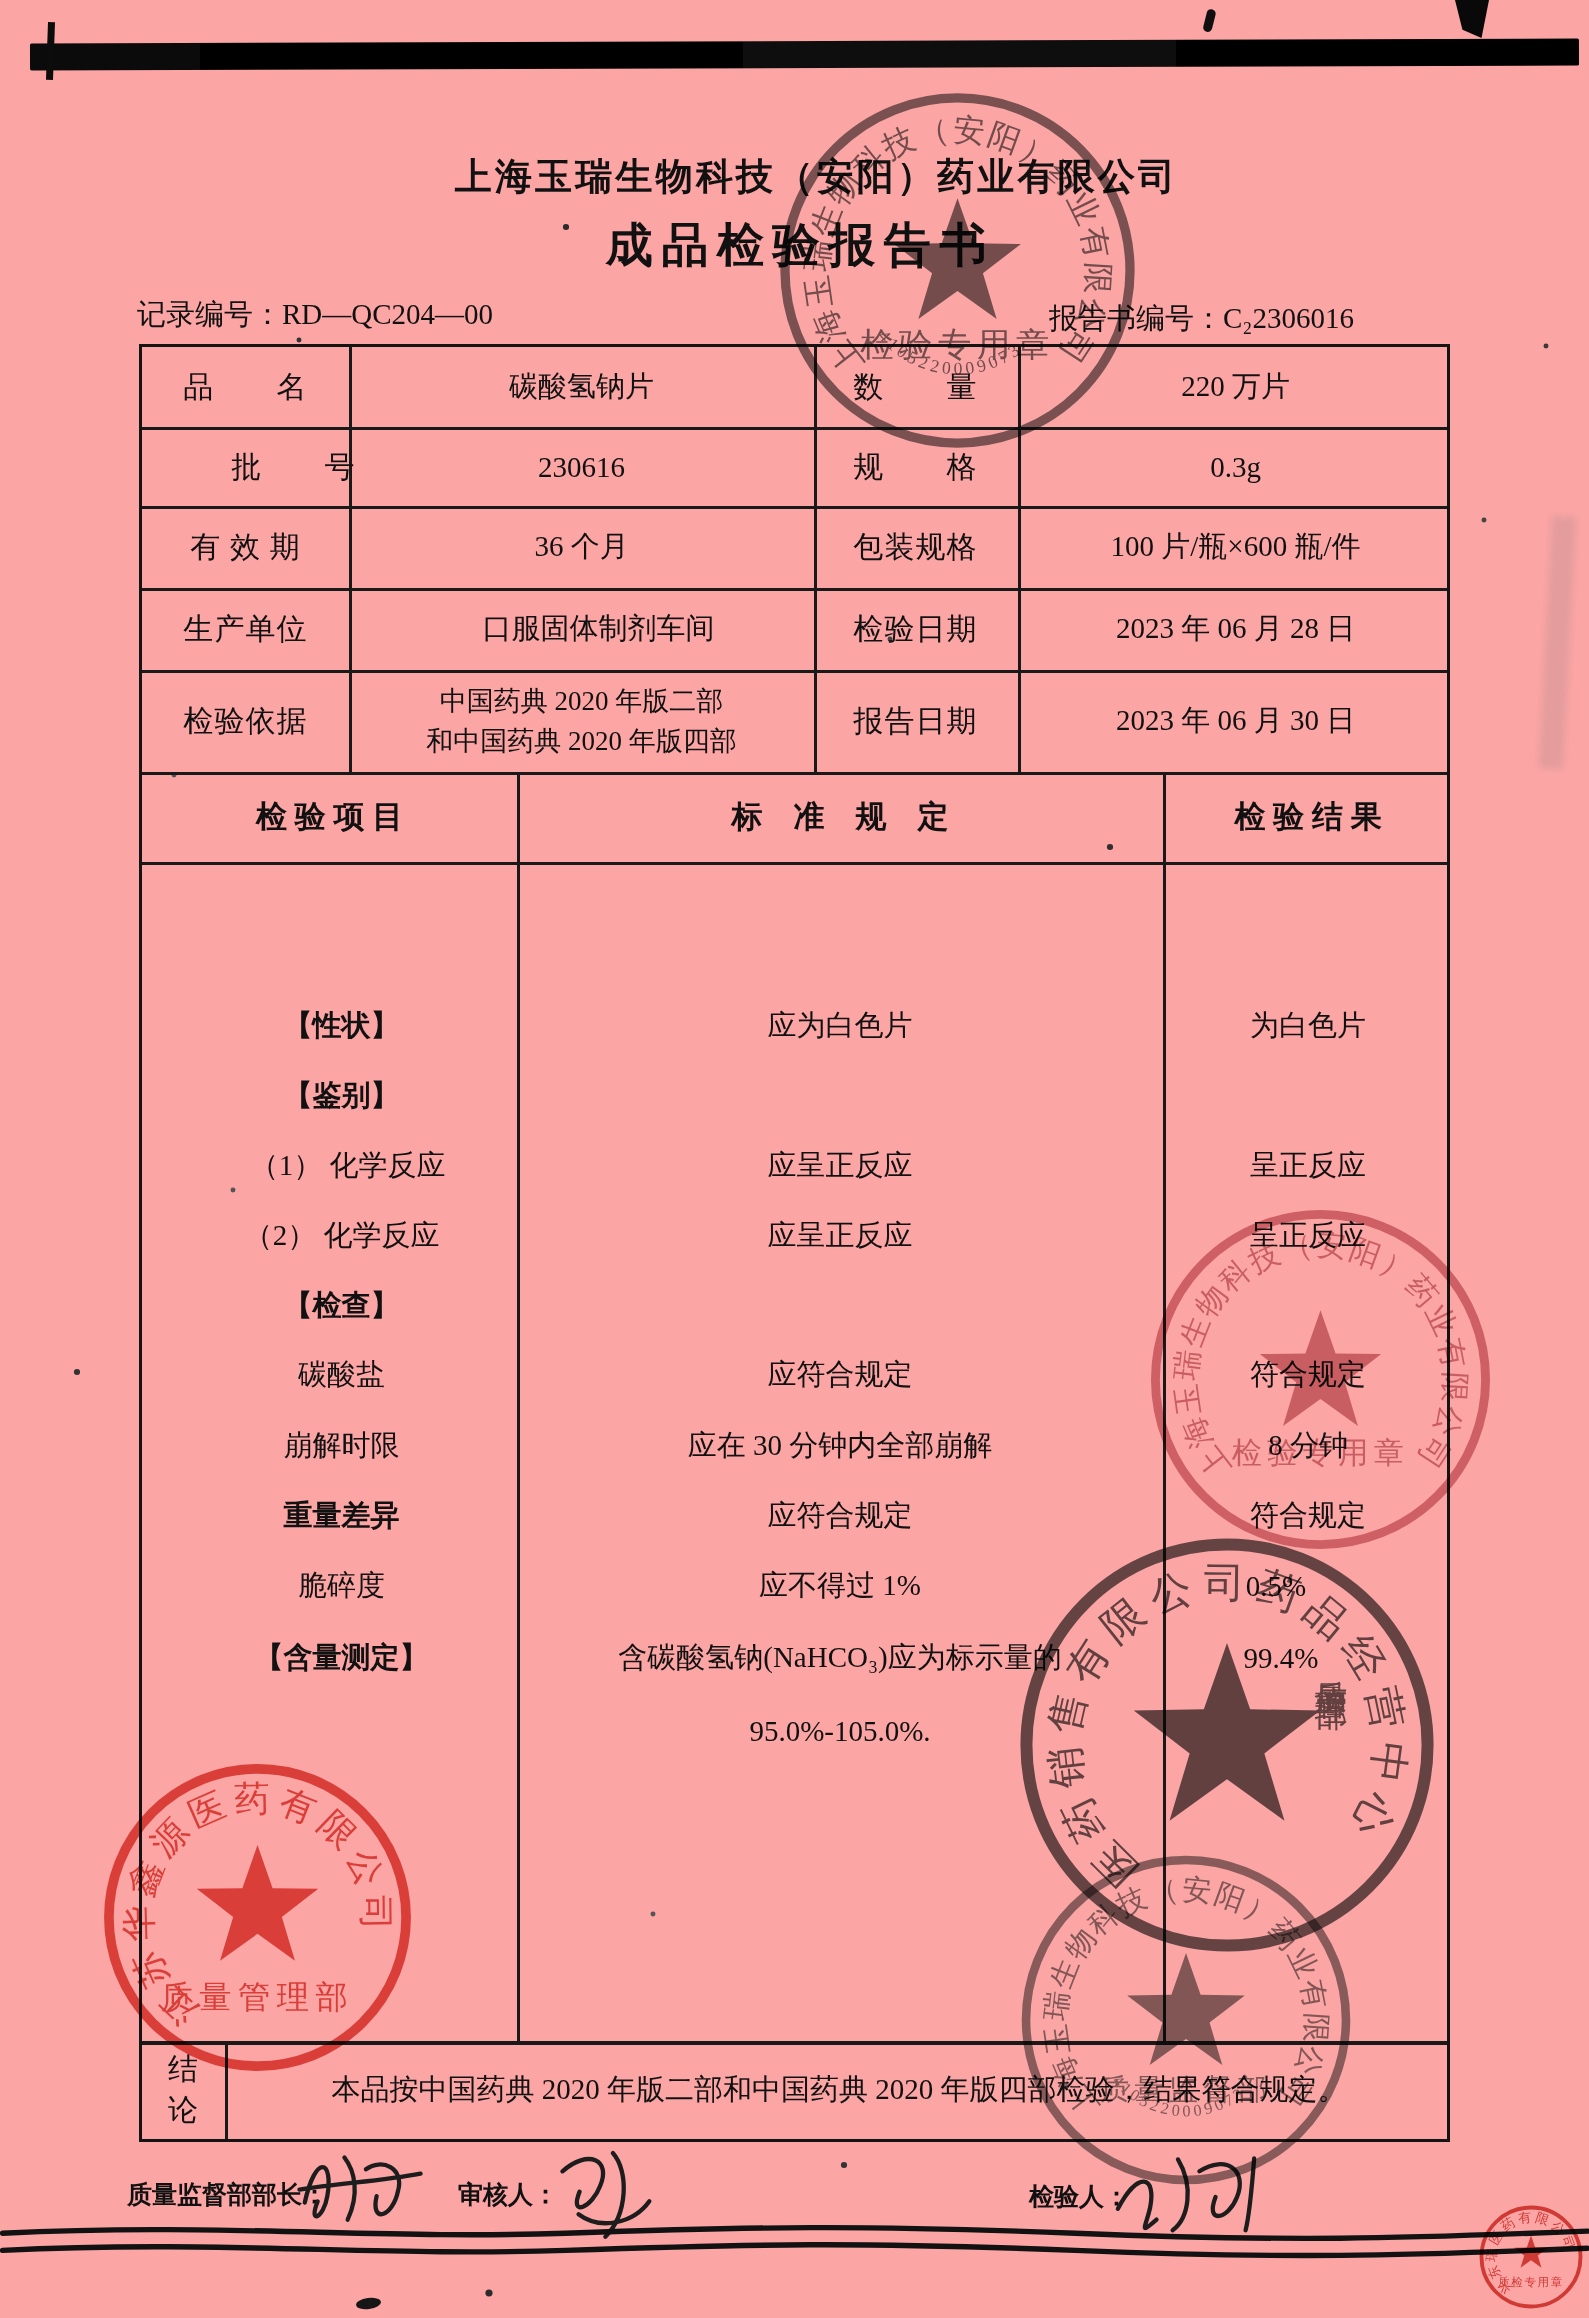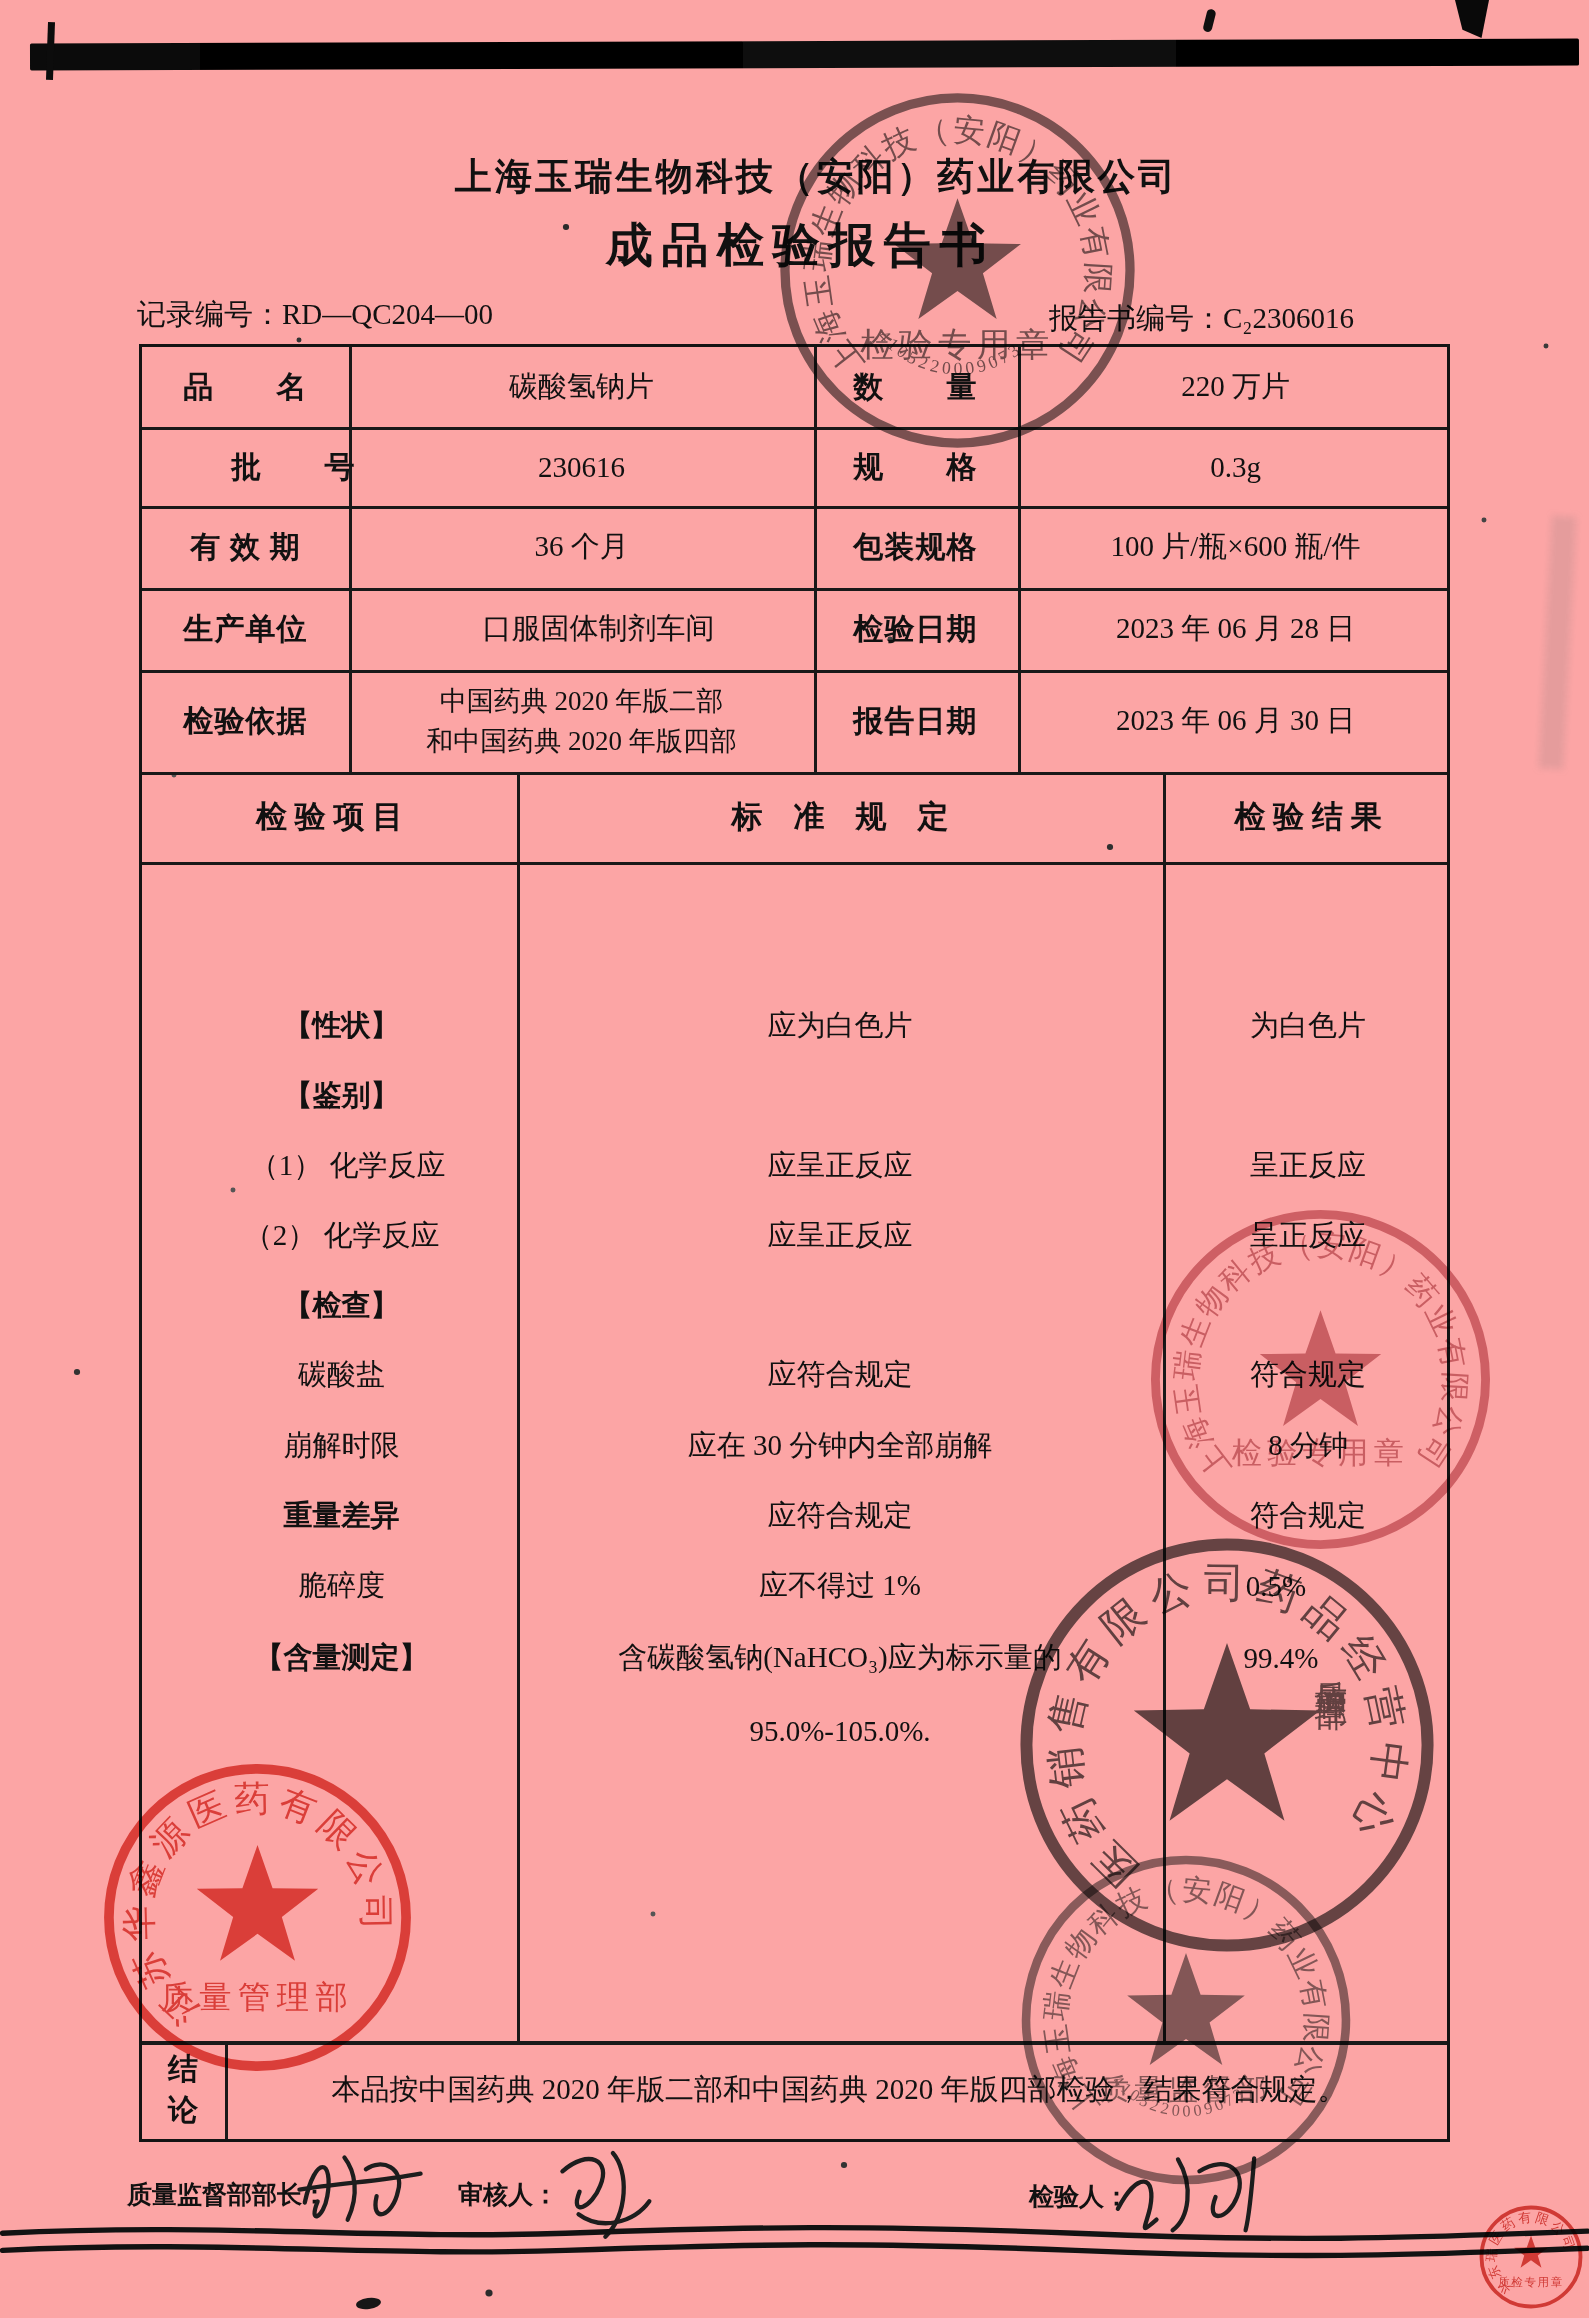--- a/index.html
+++ b/index.html
@@ -4,21 +4,21 @@
 <style>
   html,body{margin:0;padding:0;background:#e8e6e1;}
   .page{
     position:relative;width:1590px;height:2319px;background:#fca5a5;overflow:hidden;
     font-family:"Liberation Serif","DejaVu Serif",serif;color:#111;
   }
   .abs{position:absolute;}
   .cell{position:absolute;display:flex;align-items:center;justify-content:center;text-align:center;}
   .hline{position:absolute;left:0;right:0;height:2.7px;background:#191919;}
   .vline{position:absolute;width:2.7px;background:#191919;}
-  .lbl{font-size:30px;font-weight:700;letter-spacing:1.1px;}
+  .lbl{font-size:30px;font-weight:400;letter-spacing:1.1px;}
   .val{font-size:29px;}
   .multiline{white-space:pre-line;line-height:1.5;font-size:27px;}
   .hdr{font-size:31px;font-weight:600;}
   .bline{position:absolute;left:0;width:100%;text-align:center;transform:translateY(-50%);font-size:29px;}
   .title{position:absolute;top:152px;left:50%;transform:translateX(-50%);margin-left:21.5px;
     font-size:37px;font-weight:700;letter-spacing:3.2px;white-space:nowrap;}
   .subtitle{position:absolute;top:214px;left:50%;transform:translateX(-50%);margin-left:5.4px;
     font-size:47px;font-weight:700;letter-spacing:8.6px;white-space:nowrap;}
   .numline{position:absolute;font-size:29px;white-space:nowrap;}
   .sig-label{position:absolute;font-size:25px;font-weight:600;white-space:nowrap;}

